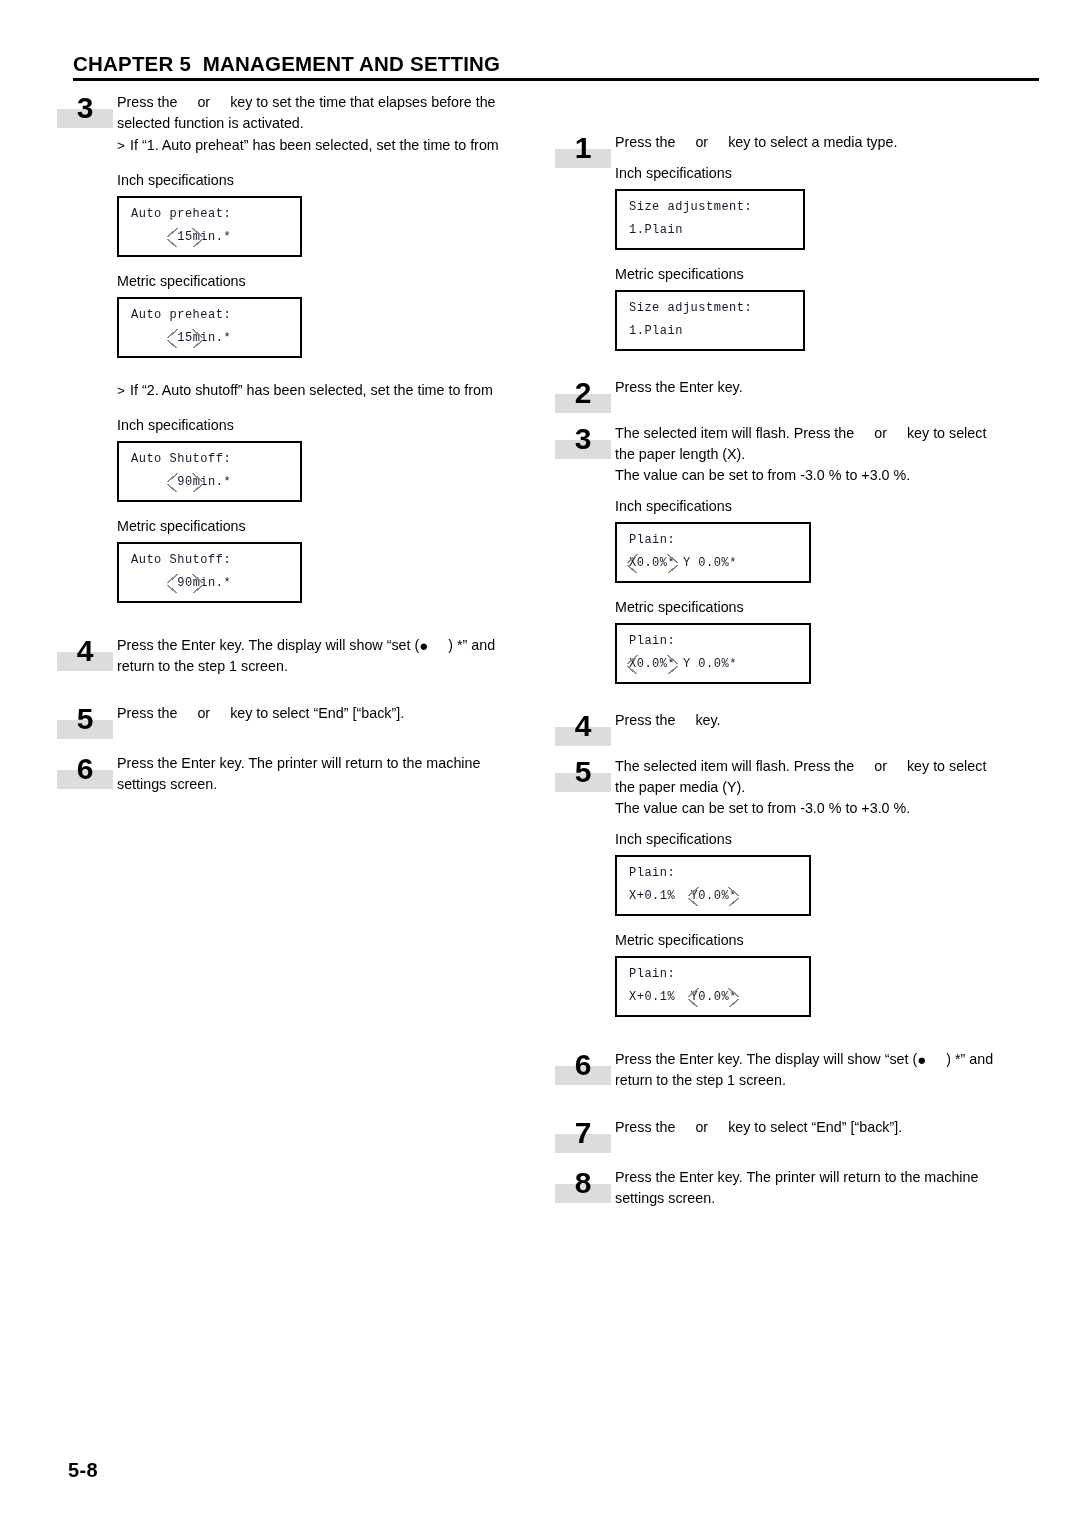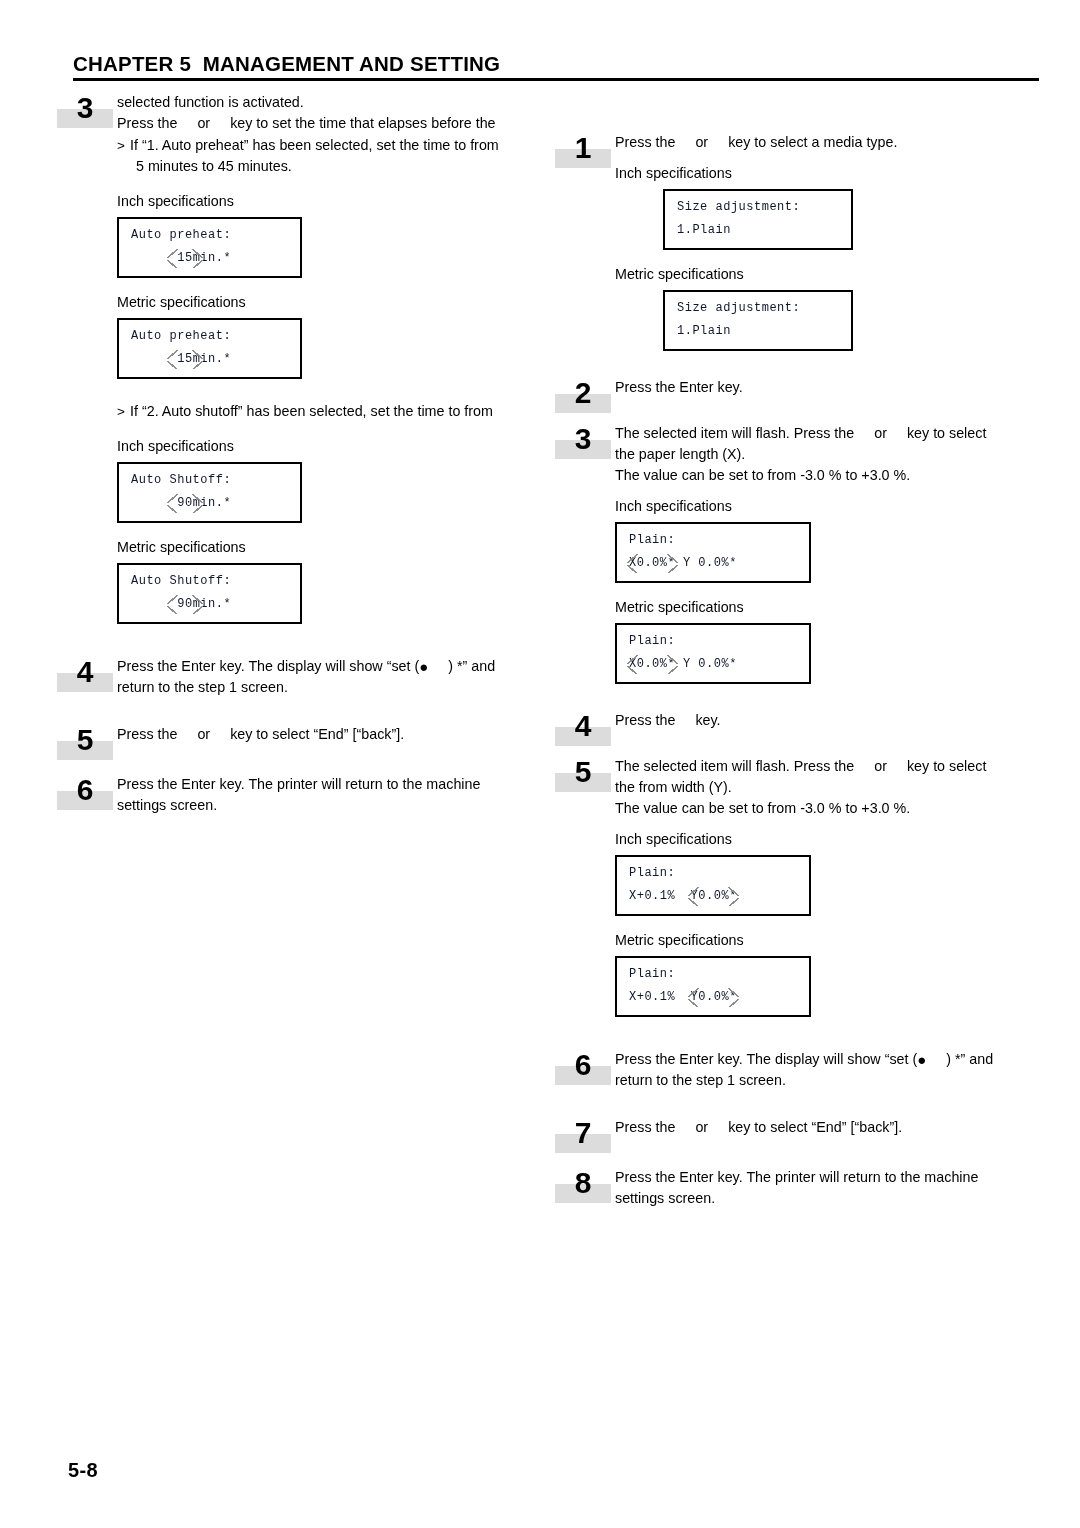--- a/index.html
+++ b/index.html
@@ -138,21 +138,21 @@
     letter-spacing: 0.5px;
     position: relative;
   }
   .lcd .line {
     display: block;
     white-space: pre;
     padding-left: 12px;
   }
 
   .lcd-w185 { width: 185px; }
-  .lcd-w190 { width: 190px; margin-left: 48px; }
+  .lcd-w190 { width: 190px; }
   .lcd-w196 { width: 196px; }
 
   
   .blink {
     position: relative;
     display: inline-block;
   }
   .blink::before,
   .blink::after {
     content: "";
@@ -211,27 +211,26 @@
   </div>
 
   <div class="col col-left">
 
     <div class="step">
       <div class="step-badge">
         <div class="bar"></div>
         <div class="num">3</div>
       </div>
       <div class="step-body">
+        <p><span>Press the</span><span class="keygap"></span><span>or</span><span class="keygap"></span><span>key to set the time that elapses before the</span></p>
         <p>selected function is activated.</p>
-        <p><span>Press the</span><span class="keygap"></span><span>or</span><span class="keygap"></span><span>key to set the time that elapses before the</span></p>
 
         <div class="note">
           <span class="gt">&gt;</span>
           <span>If “1. Auto preheat” has been selected, set the time to from</span>
-          <span class="l2">5 minutes to 45 minutes.</span>
         </div>
 
         <div class="spec-label">Inch specifications</div>
 
         <div class="lcd lcd-w185">
           <span class="line">Auto preheat:</span>
           <span class="line"><span>      </span><span class="blink">15</span><span>min.*</span></span>
         </div>
 
         <div class="spec-label">Metric specifications</div>
@@ -369,21 +368,21 @@
       </div>
     </div>
 
     <div class="step mt-18">
       <div class="step-badge">
         <div class="bar"></div>
         <div class="num">5</div>
       </div>
       <div class="step-body">
         <p><span>The selected item will flash. Press the</span><span class="keygap"></span><span>or</span><span class="keygap"></span><span>key to select</span></p>
-        <p>the from width (Y).</p>
+        <p>the paper media (Y).</p>
         <p>The value can be set to from -3.0 % to +3.0 %.</p>
 
         <div class="spec-label mt-10">Inch specifications</div>
 
         <div class="lcd lcd-w196">
           <span class="line">Plain:</span>
           <span class="line"><span>X+0.1%  Y</span><span class="blink">0.0%</span><span>*</span></span>
         </div>
 
         <div class="spec-label">Metric specifications</div>

